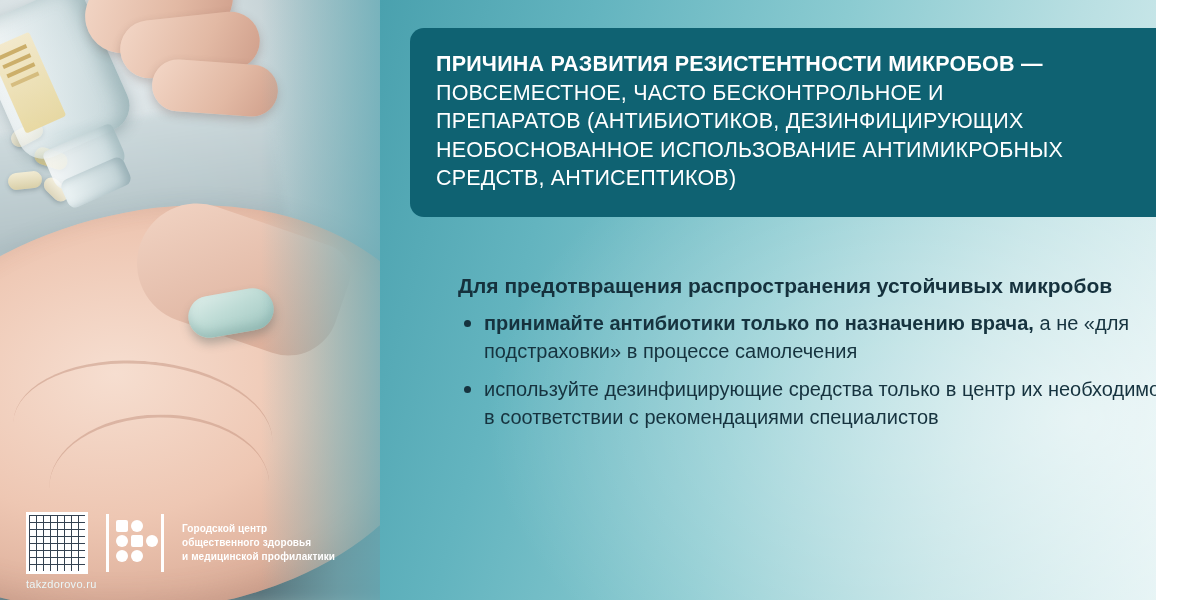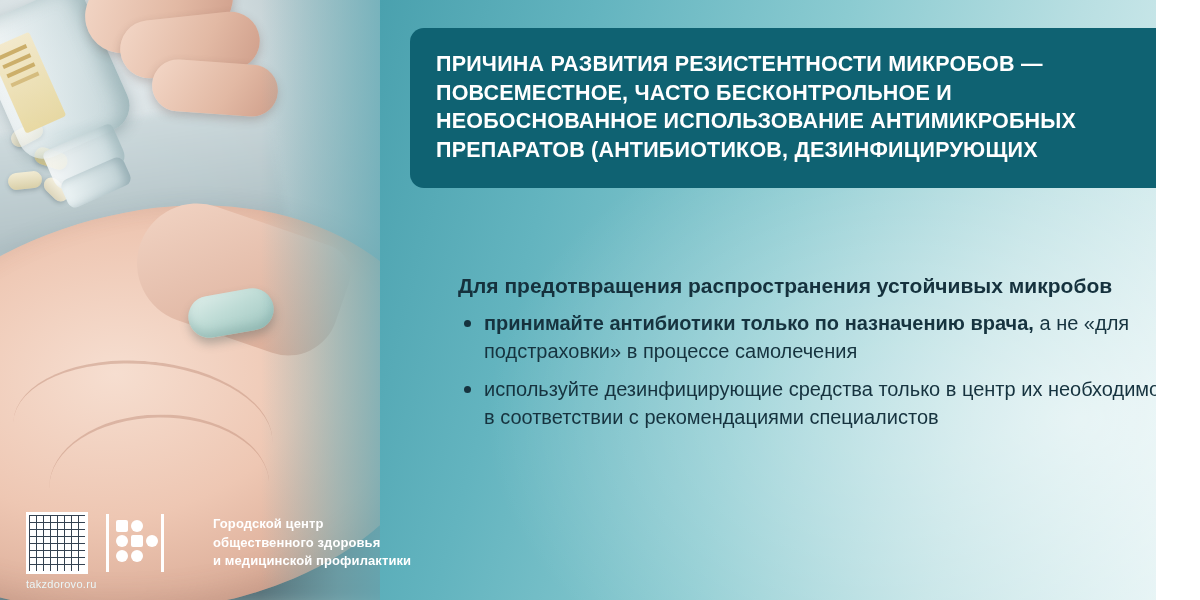--- a/index.html
+++ b/index.html
@@ -197,21 +197,21 @@
     border-radius: 14px 0 0 14px;
     color: #ffffff;
   }
   .headline-card .line {
     font-size: 21.5px;
     line-height: 1.33;
     letter-spacing: .2px;
     text-transform: uppercase;
   }
   .headline-card .line.strong { font-weight: 700; }
-  .headline-card .line.light  { font-weight: 700; }
+  .headline-card .line.light  { font-weight: 400; }
 
   
   .body-copy {
     position: absolute;
     left: 458px; top: 272px;
     width: 740px;
     color: #1b2f3a;
   }
   .lead {
     font-size: 21px;
@@ -288,25 +288,24 @@
   }
   .logo-mark .dots i {
     display: block;
     background: #ffffff;
   }
   .logo-mark .dots i.sq { border-radius: 2px; }
   .logo-mark .dots i.ci { border-radius: 50%; }
   .logo-mark .dots i.none { background: transparent; }
   .logo-text {
     color: #ffffff;
-    font-size: 13px;
+    font-size: 10px;
     line-height: 1.42;
     font-weight: 700;
     letter-spacing: .1px;
-    margin-left: 31px;
   }
 </style>
 </head>
 <body>
 
 <div class="poster">
 
   <div class="photo">
     <div class="bg-soft"></div>
     <div class="cloth"></div>
@@ -341,22 +340,23 @@
 
     <div class="capsule"></div>
     <div class="fade-right"></div>
   </div>
 
   <div class="right-wash"></div>
 
   <div class="headline-card">
     <div class="line strong">ПРИЧИНА РАЗВИТИЯ РЕЗИСТЕНТНОСТИ МИКРОБОВ —</div>
     <div class="line light">ПОВСЕМЕСТНОЕ, ЧАСТО БЕСКОНТРОЛЬНОЕ И</div>
+    <div class="line light">ПРЕПАРАТОВ (АНТИБИОТИКОВ, ДЕЗИНФИЦИРУЮЩИХ</div>
     <div class="line light">НЕОБОСНОВАННОЕ ИСПОЛЬЗОВАНИЕ АНТИМИКРОБНЫХ</div>
-    <div class="line light">ПРЕПАРАТОВ (АНТИБИОТИКОВ, ДЕЗИНФИЦИРУЮЩИХ</div>
+    <div class="line light">СРЕДСТВ, АНТИСЕПТИКОВ)</div>
   </div>
 
   <div class="body-copy">
     <p class="lead">Для предотвращения распространения устойчивых микробов</p>
     <ul class="points">
       <li>
         <span class="b">принимайте антибиотики только по назначению врача,</span><span> а не «для подстраховки» в процессе самолечения</span>
       </li>
       <li>
         <span>используйте дезинфицирующие средства только в центр их необходимости в соответствии с рекомендациями специалистов</span>

